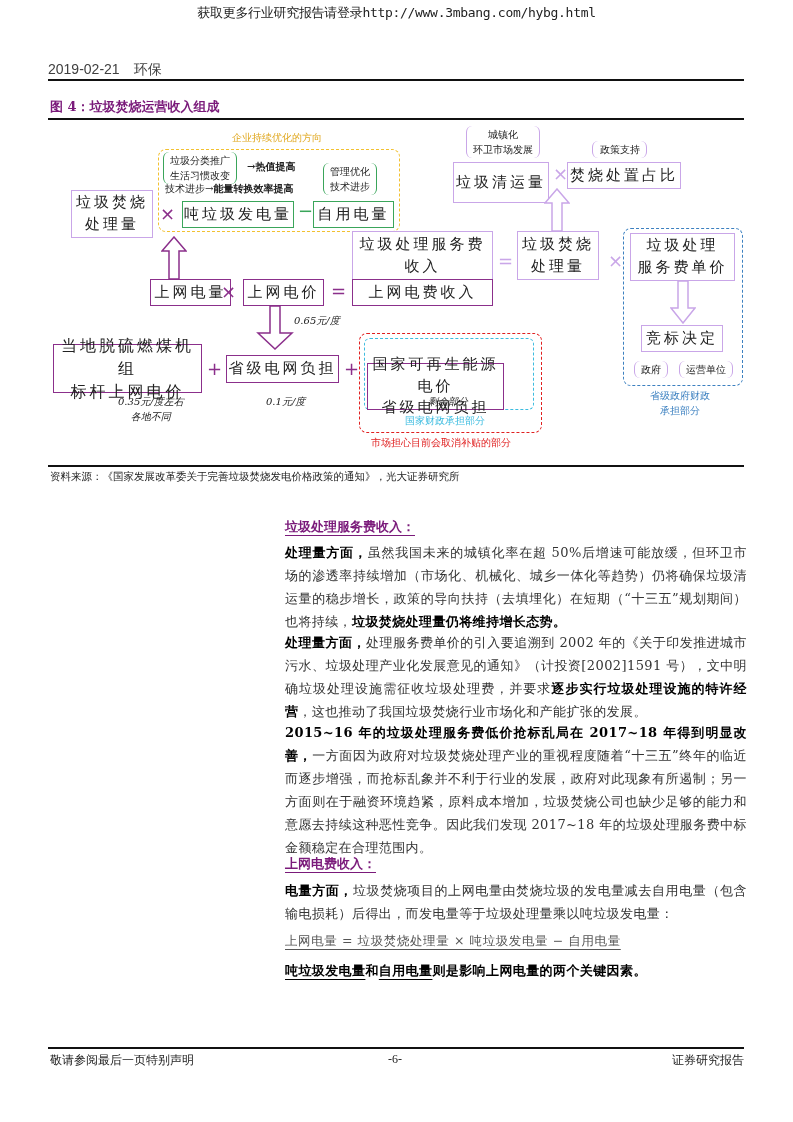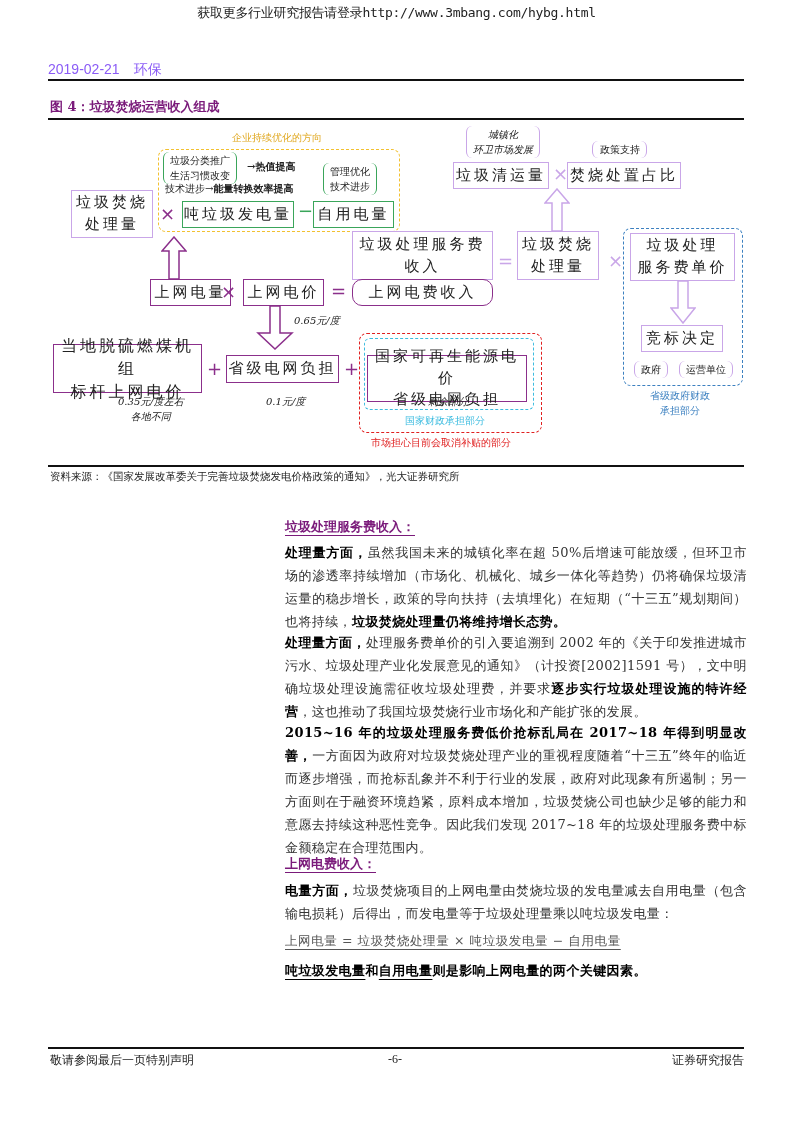--- a/index.html
+++ b/index.html
@@ -3,21 +3,21 @@
 <meta charset="utf-8">
 <style>
   * { box-sizing: border-box; margin: 0; padding: 0; }
   html, body { width: 793px; height: 1122px; background: #ffffff; }
   body { position: relative; font-family: "DejaVu Serif", "Liberation Serif", serif; color: #000; overflow: hidden; }
 
   .abs { position: absolute; }
 
   
   .top-banner { left: 0; top: 4px; width: 793px; text-align: center; font-size: 13px; color: #222; font-family: "DejaVu Sans Mono", "Liberation Mono", monospace; letter-spacing: -0.3px; }
-  .doc-header { left: 48px; top: 61px; font-size: 14px; font-family: "Liberation Sans", "DejaVu Sans", sans-serif; color: #8b5cf6; }
+  .doc-header { left: 48px; top: 61px; font-size: 14px; font-family: "Liberation Sans", "DejaVu Sans", sans-serif; color: #404040; }
   .doc-header .cat { margin-left: 14px; }
   .rule { left: 48px; width: 696px; height: 1.5px; background: #111; }
   .fig-title { left: 50px; top: 98px; font-size: 13px; font-weight: bold; color: #7a1a7a; font-family: "DejaVu Serif", serif; }
 
   
   .box { position: absolute; display: flex; align-items: center; justify-content: center; text-align: center; font-family: "DejaVu Serif", serif; line-height: 1.45; }
   .box-light { border: 1.5px solid #c9a6e8; color: #222; }
   .box-dark { border: 1.5px solid #8b2f8b; color: #222; }
   .box-green { border: 1.5px solid #3aa55a; color: #222; }
   .f16 { font-size: 16px; letter-spacing: 3px; }
@@ -105,28 +105,28 @@
   <div class="box box-dark f15" style="left:133px;top:279px;width:81px;height:27px;margin-left:17px;">上网电量</div>
   <div class="op op-dark" style="left:221px;top:281px;">×</div>
   <div class="box box-dark f15" style="left:243px;top:279px;width:81px;height:27px;">上网电价</div>
   <div class="op op-dark" style="left:331px;top:280px;">=</div>
   <div class="box box-light f15" style="left:352px;top:231px;width:141px;height:49px;">
     <div>
         <div>垃圾处理服务费</div>
         <div>收入</div>
       </div>
   </div>
-  <div class="box box-dark f15" style="left:352px;top:279px;width:141px;height:27px;border-radius:10px;">上网电费收入</div>
-
-  <div class="brace brace-light" style="left:466px;top:126px;font-style:italic;">
+  <div class="box box-dark f15" style="left:352px;top:279px;width:141px;height:27px;">上网电费收入</div>
+
+  <div class="brace brace-light" style="left:466px;top:126px;">
     <div>城镇化</div>
     <div>环卫市场发展</div>
   </div>
   <div class="brace brace-light" style="left:592px;top:141px;padding-left:7px;">政策支持</div>
-  <div class="box box-light f15" style="left:453px;top:162px;width:96px;height:27px;">垃圾清运量</div>
+  <div class="box box-light f15" style="left:453px;top:162px;width:96px;height:41px;">垃圾清运量</div>
   <div class="op op-light" style="left:553px;top:163px;">×</div>
   <div class="box box-light f15" style="left:567px;top:162px;width:114px;height:27px;">焚烧处置占比</div>
 
   <svg class="arrow" style="left:544px;top:188px;" width="26" height="44">
     <polygon points="13,1 25,15 18,15 18,43 8,43 8,15 1,15" fill="#fff" stroke="#c9a6e8" stroke-width="1.5"></polygon>
   </svg>
 
   <div class="op op-light" style="left:498px;top:250px;">=</div>
   <div class="box box-light f15" style="left:517px;top:231px;width:82px;height:49px;">
     <div>
@@ -164,21 +164,21 @@
         <div>当地脱硫燃煤机组</div>
         <div>标杆上网电价</div>
       </div>
   </div>
   <div class="op op-dark" style="left:207px;top:358px;">+</div>
   <div class="box box-dark f15" style="left:226px;top:355px;width:113px;height:28px;">省级电网负担</div>
   <div class="op op-dark" style="left:344px;top:358px;">+</div>
 
   <div class="dash-red" style="left:359px;top:333px;width:183px;height:100px;"></div>
   <div class="dash-cyan" style="left:364px;top:338px;width:170px;height:72px;"></div>
-  <div class="box box-dark f15" style="left:367px;top:355px;width:160px;height:47px;text-align:center;">
+  <div class="box box-dark f15" style="left:367px;top:363px;width:137px;height:47px;text-align:center;">
     <div>
         <div>国家可再生能源电价</div>
         <div>省级电网负担</div>
       </div>
   </div>
   <div class="small italic" style="left:428px;top:395px;">剩余部分</div>
   <div class="small note-cyan" style="left:405px;top:414px;">国家财政承担部分</div>
   <div class="small note-red" style="left:371px;top:436px;">市场担心目前会取消补贴的部分</div>
 
   <div class="small italic" style="left:90px;top:395px;text-align:center;margin-left:28px;">

